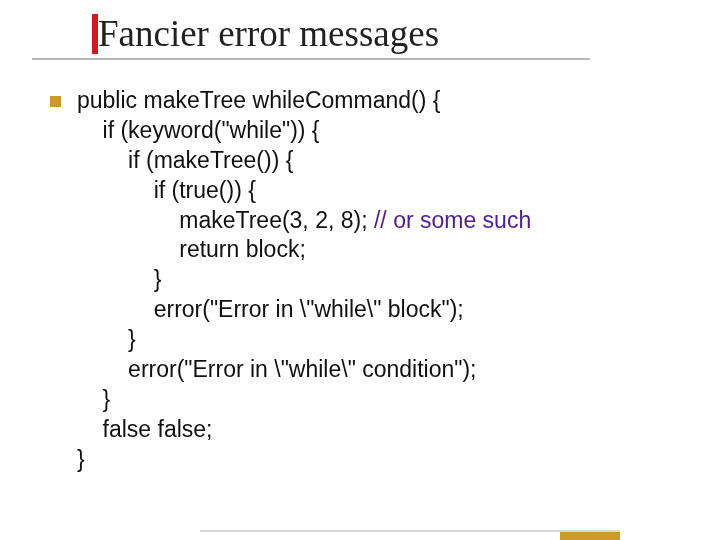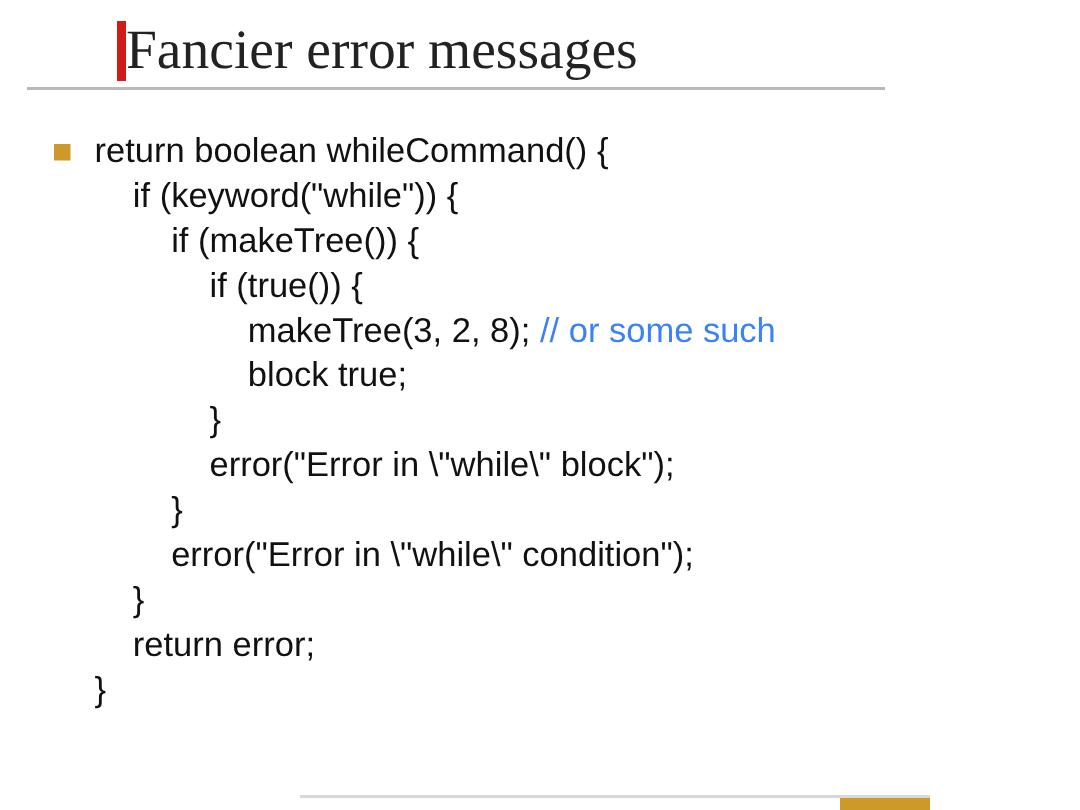--- a/index.html
+++ b/index.html
@@ -1,17 +1,17 @@
 <!DOCTYPE html>
 <html><head>
 <meta charset="utf-8">
 <style>
   * { margin: 0; padding: 0; box-sizing: border-box; }
   html, body { width: 720px; height: 540px; background: #fff; font-family: Verdana, Tahoma, Arial, sans-serif; }
-  .slide { width: 620px; height: 540px; position: relative; padding: 14px 30px 20px 18px; }
+  .slide { width: 620px; height: 540px; position: relative; padding: 14px 30px 20px 32px; }
   .title-wrap { display: flex; align-items: flex-end; gap: 0; padding-left: 60px; }
   .title-accent { width: 6px; height: 40px; background: #d11a1a; margin-right: 0; }
   .title {
     font-family: "Times New Roman", Times, serif;
     font-size: 37px;
     color: #222;
     font-weight: normal;
     line-height: 1.05;
     padding-left: 0;
   }
@@ -22,49 +22,49 @@
     width: 11px; height: 11px; background: #cd9a2a;
     margin-top: 10px; margin-right: 16px; flex: 0 0 auto;
   }
   .code {
     font-family: Tahoma, Verdana, Arial, sans-serif;
     font-size: 23px;
     line-height: 1.30;
     color: #111;
     white-space: pre;
   }
-  .comment { color: #3b82f6; }
+  .comment { color: #4c1d95; }
   .footer-accent { position: absolute; bottom: 0; right: 0; width: 60px; height: 8px; background: #cd9a2a; }
   .footer-bar { position: absolute; bottom: 8px; right: 0; width: 420px; height: 2px; background: #d8d8d8; }
 </style>
 </head>
 <body>
 
 <div class="slide">
 
   <div class="title-wrap">
     <div class="title-accent"></div>
     <h1 class="title">Fancier error messages</h1>
   </div>
   <div class="underline"></div>
 
   <div class="body">
     <div class="row">
       <div class="bullet"></div>
-      <div class="code"><span>return boolean whileCommand() {</span>
+      <div class="code"><span>public makeTree whileCommand() {</span>
 <span>    if (keyword("while")) {</span>
 <span>        if (makeTree()) {</span>
 <span>            if (true()) {</span>
 <span>                makeTree(3, 2, 8);</span><span class="comment"> // or some such</span>
-<span>                block true;</span>
+<span>                return block;</span>
 <span>            }</span>
 <span>            error("Error in \"while\" block");</span>
 <span>        }</span>
 <span>        error("Error in \"while\" condition");</span>
 <span>    }</span>
-<span>    return error;</span>
+<span>    false false;</span>
 <span>}</span></div>
     </div>
   </div>
 
   <div class="footer-bar"></div>
   <div class="footer-accent"></div>
 </div>
 
 </body></html>

